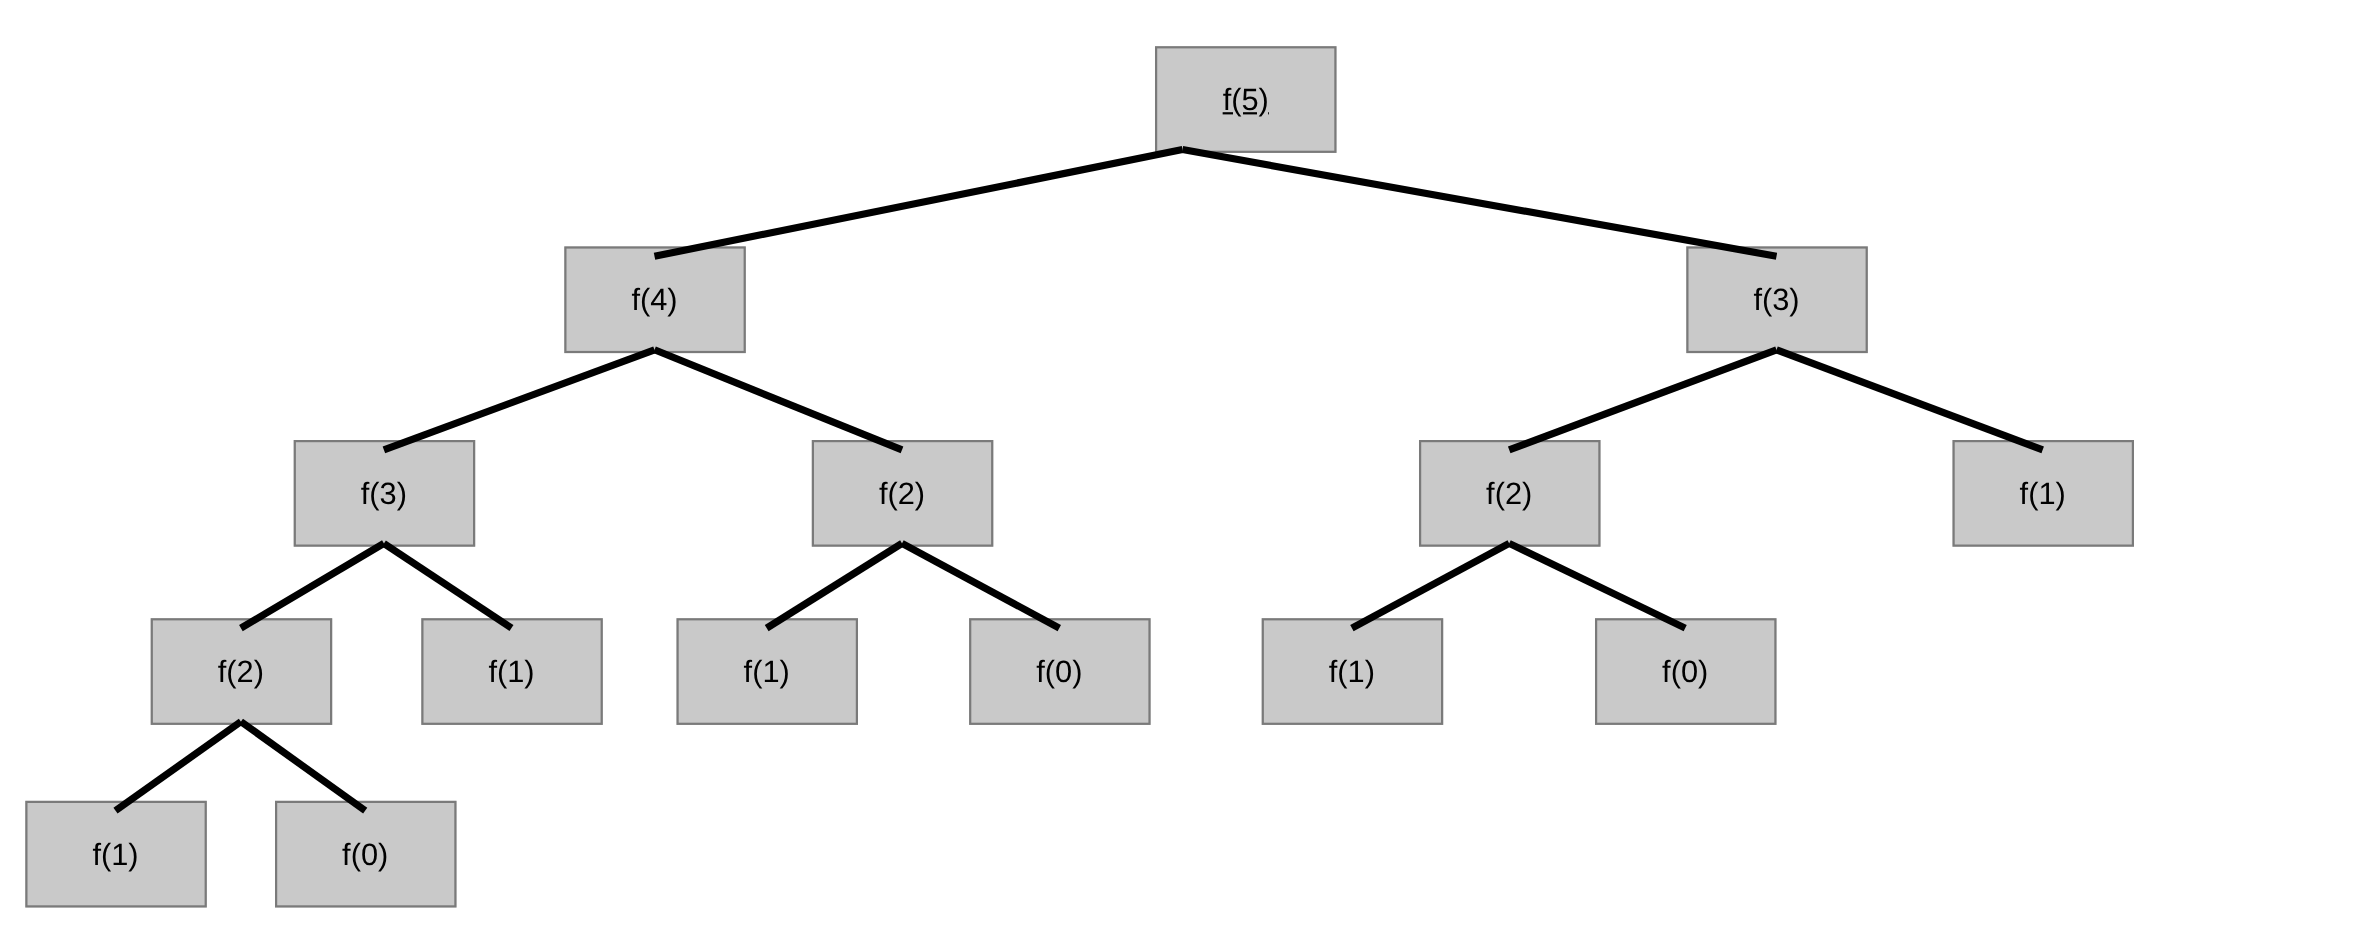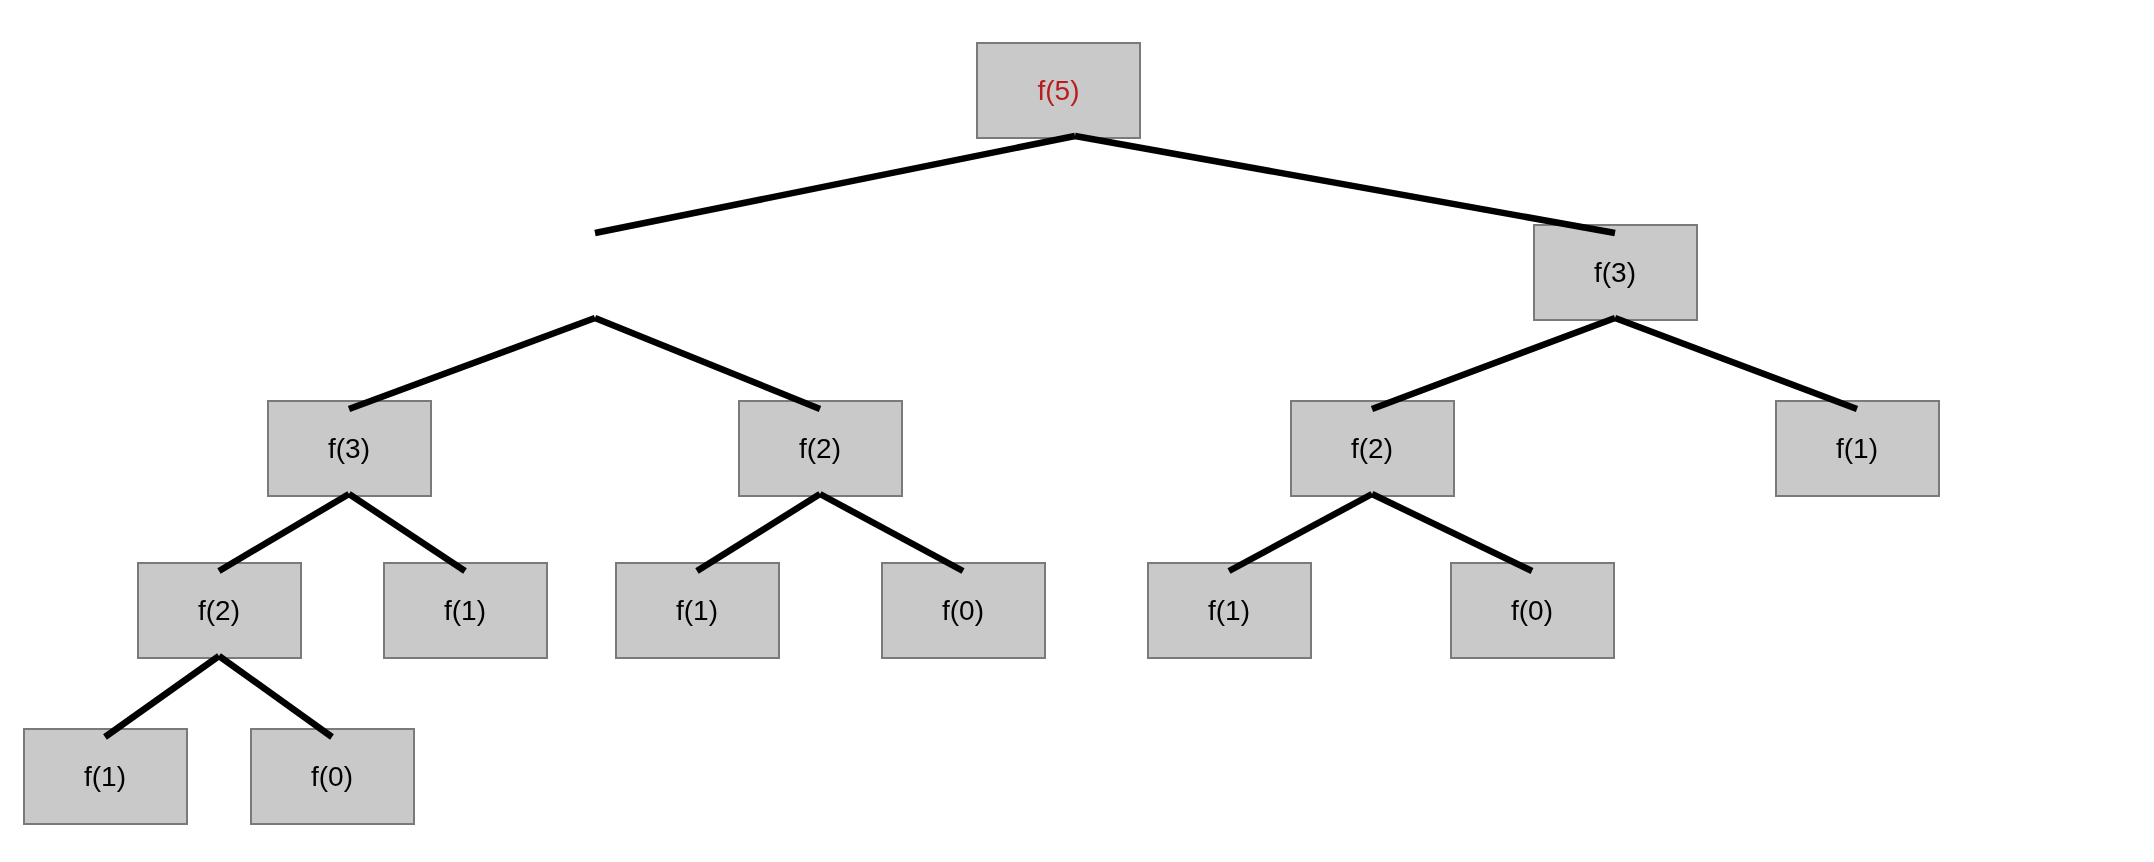--- a/index.html
+++ b/index.html
@@ -58,22 +58,25 @@
       <line x1="349" y1="494" x2="219" y2="571" stroke="#000000" stroke-width="6.5"></line>
       <line x1="349" y1="494" x2="465" y2="571" stroke="#000000" stroke-width="6.5"></line>
       <line x1="820" y1="494" x2="697" y2="571" stroke="#000000" stroke-width="6.5"></line>
       <line x1="820" y1="494" x2="963" y2="571" stroke="#000000" stroke-width="6.5"></line>
       <line x1="1372" y1="494" x2="1229" y2="571" stroke="#000000" stroke-width="6.5"></line>
       <line x1="1372" y1="494" x2="1532" y2="571" stroke="#000000" stroke-width="6.5"></line>
       <line x1="219" y1="656" x2="105" y2="737" stroke="#000000" stroke-width="6.5"></line>
       <line x1="219" y1="656" x2="332" y2="737" stroke="#000000" stroke-width="6.5"></line>
     </svg>
   <div id="node-layer">
-      <div class="tree-node" style="left: 976px; top: 42px; width: 165px; height: 97px; background: rgb(201, 201, 201); border-color: rgb(122, 122, 122); color: #b91c1c;">
+      <div class="tree-node" style="left: 1050px; top: 42px; width: 165px; height: 97px; background: rgb(201, 201, 201); border-color: rgb(122, 122, 122); color: #000000; text-decoration: underline;">
         <span>f(5)</span>
+      </div>
+      <div class="tree-node" style="left: 512.5px; top: 224px; width: 165px; height: 97px; background: rgb(201, 201, 201); border-color: rgb(122, 122, 122); color: rgb(0, 0, 0);">
+        <span>f(4)</span>
       </div>
       <div class="tree-node" style="left: 1532.5px; top: 224px; width: 165px; height: 97px; background: rgb(201, 201, 201); border-color: rgb(122, 122, 122); color: rgb(0, 0, 0);">
         <span>f(3)</span>
       </div>
       <div class="tree-node" style="left: 266.5px; top: 400px; width: 165px; height: 97px; background: rgb(201, 201, 201); border-color: rgb(122, 122, 122); color: rgb(0, 0, 0);">
         <span>f(3)</span>
       </div>
       <div class="tree-node" style="left: 737.5px; top: 400px; width: 165px; height: 97px; background: rgb(201, 201, 201); border-color: rgb(122, 122, 122); color: rgb(0, 0, 0);">
         <span>f(2)</span>
       </div>

